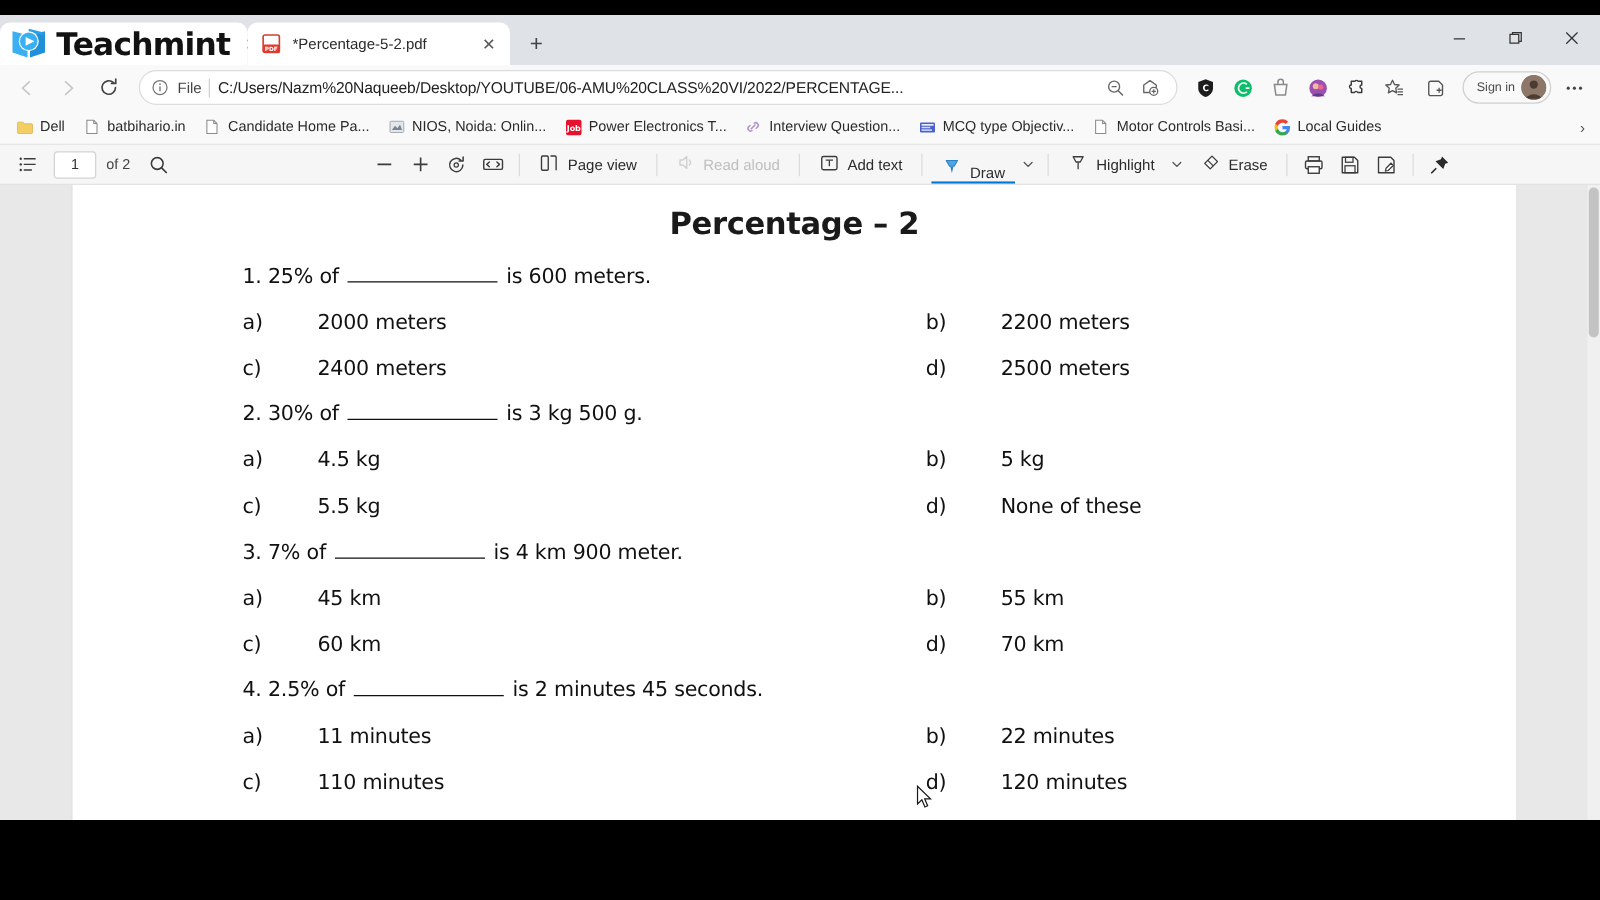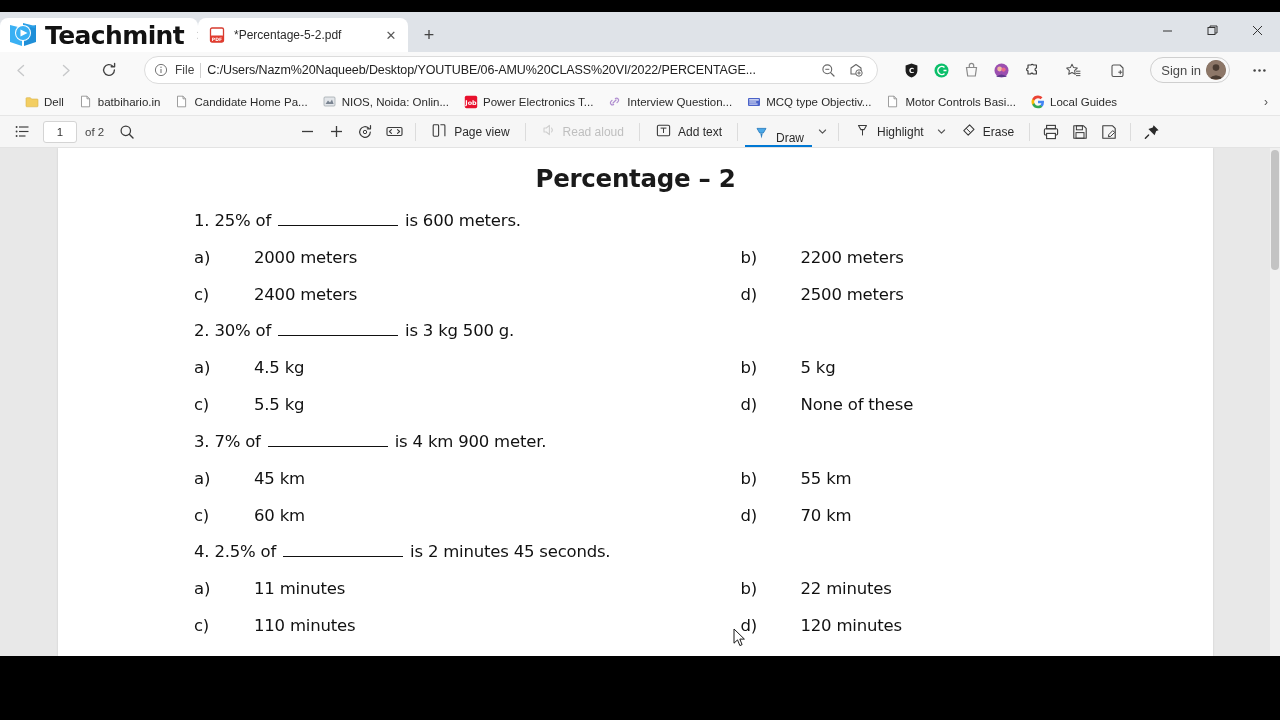--- a/index.html
+++ b/index.html
@@ -110,21 +110,21 @@
     color: #333; font-size: 12px;
     cursor: pointer;
   }
 
   
   .navbar {
     height: 36px;
     background: #f9f9f9;
     display: flex; align-items: center;
     padding: 0 6px;
-    gap: 14px;
+    gap: 3px;
   }
   .navicon {
     width: 30px; height: 30px;
     display: flex; align-items: center; justify-content: center;
     border-radius: 5px;
     color: #5f6368;
     cursor: pointer;
     flex: 0 0 auto;
   }
   .navicon.disabled { opacity: 0.32; }
@@ -165,37 +165,37 @@
     width: 26px; height: 26px;
     display: flex; align-items: center; justify-content: center;
     border-radius: 5px; cursor: pointer;
   }
   .signin {
     height: 26px;
     border: 1px solid #cfcfcf;
     border-radius: 13px;
     display: flex; align-items: center;
     gap: 5px; padding: 0 3px 0 10px;
-    font-size: 13px; color: #4a4a4a;
+    font-size: 10px; color: #4a4a4a;
     cursor: pointer; flex: 0 0 auto;
     margin-left: 4px;
   }
   .avatar {
     width: 20px; height: 20px; border-radius: 50%;
     background: #7d6b5d;
     display: flex; align-items: center; justify-content: center;
     overflow: hidden;
   }
 
   
   .bookmarks {
     height: 28px;
     background: #f9f9f9;
     display: flex; align-items: center;
-    padding: 0 18px;
+    padding: 0 6px;
     gap: 2px;
     border-bottom: 1px solid #e6e6e6;
     overflow: hidden;
     position: relative;
   }
   .bm {
     display: flex; align-items: center; gap: 5px;
     padding: 3px 6px;
     border-radius: 5px;
     font-size: 11.5px; color: #2b2b2b;

